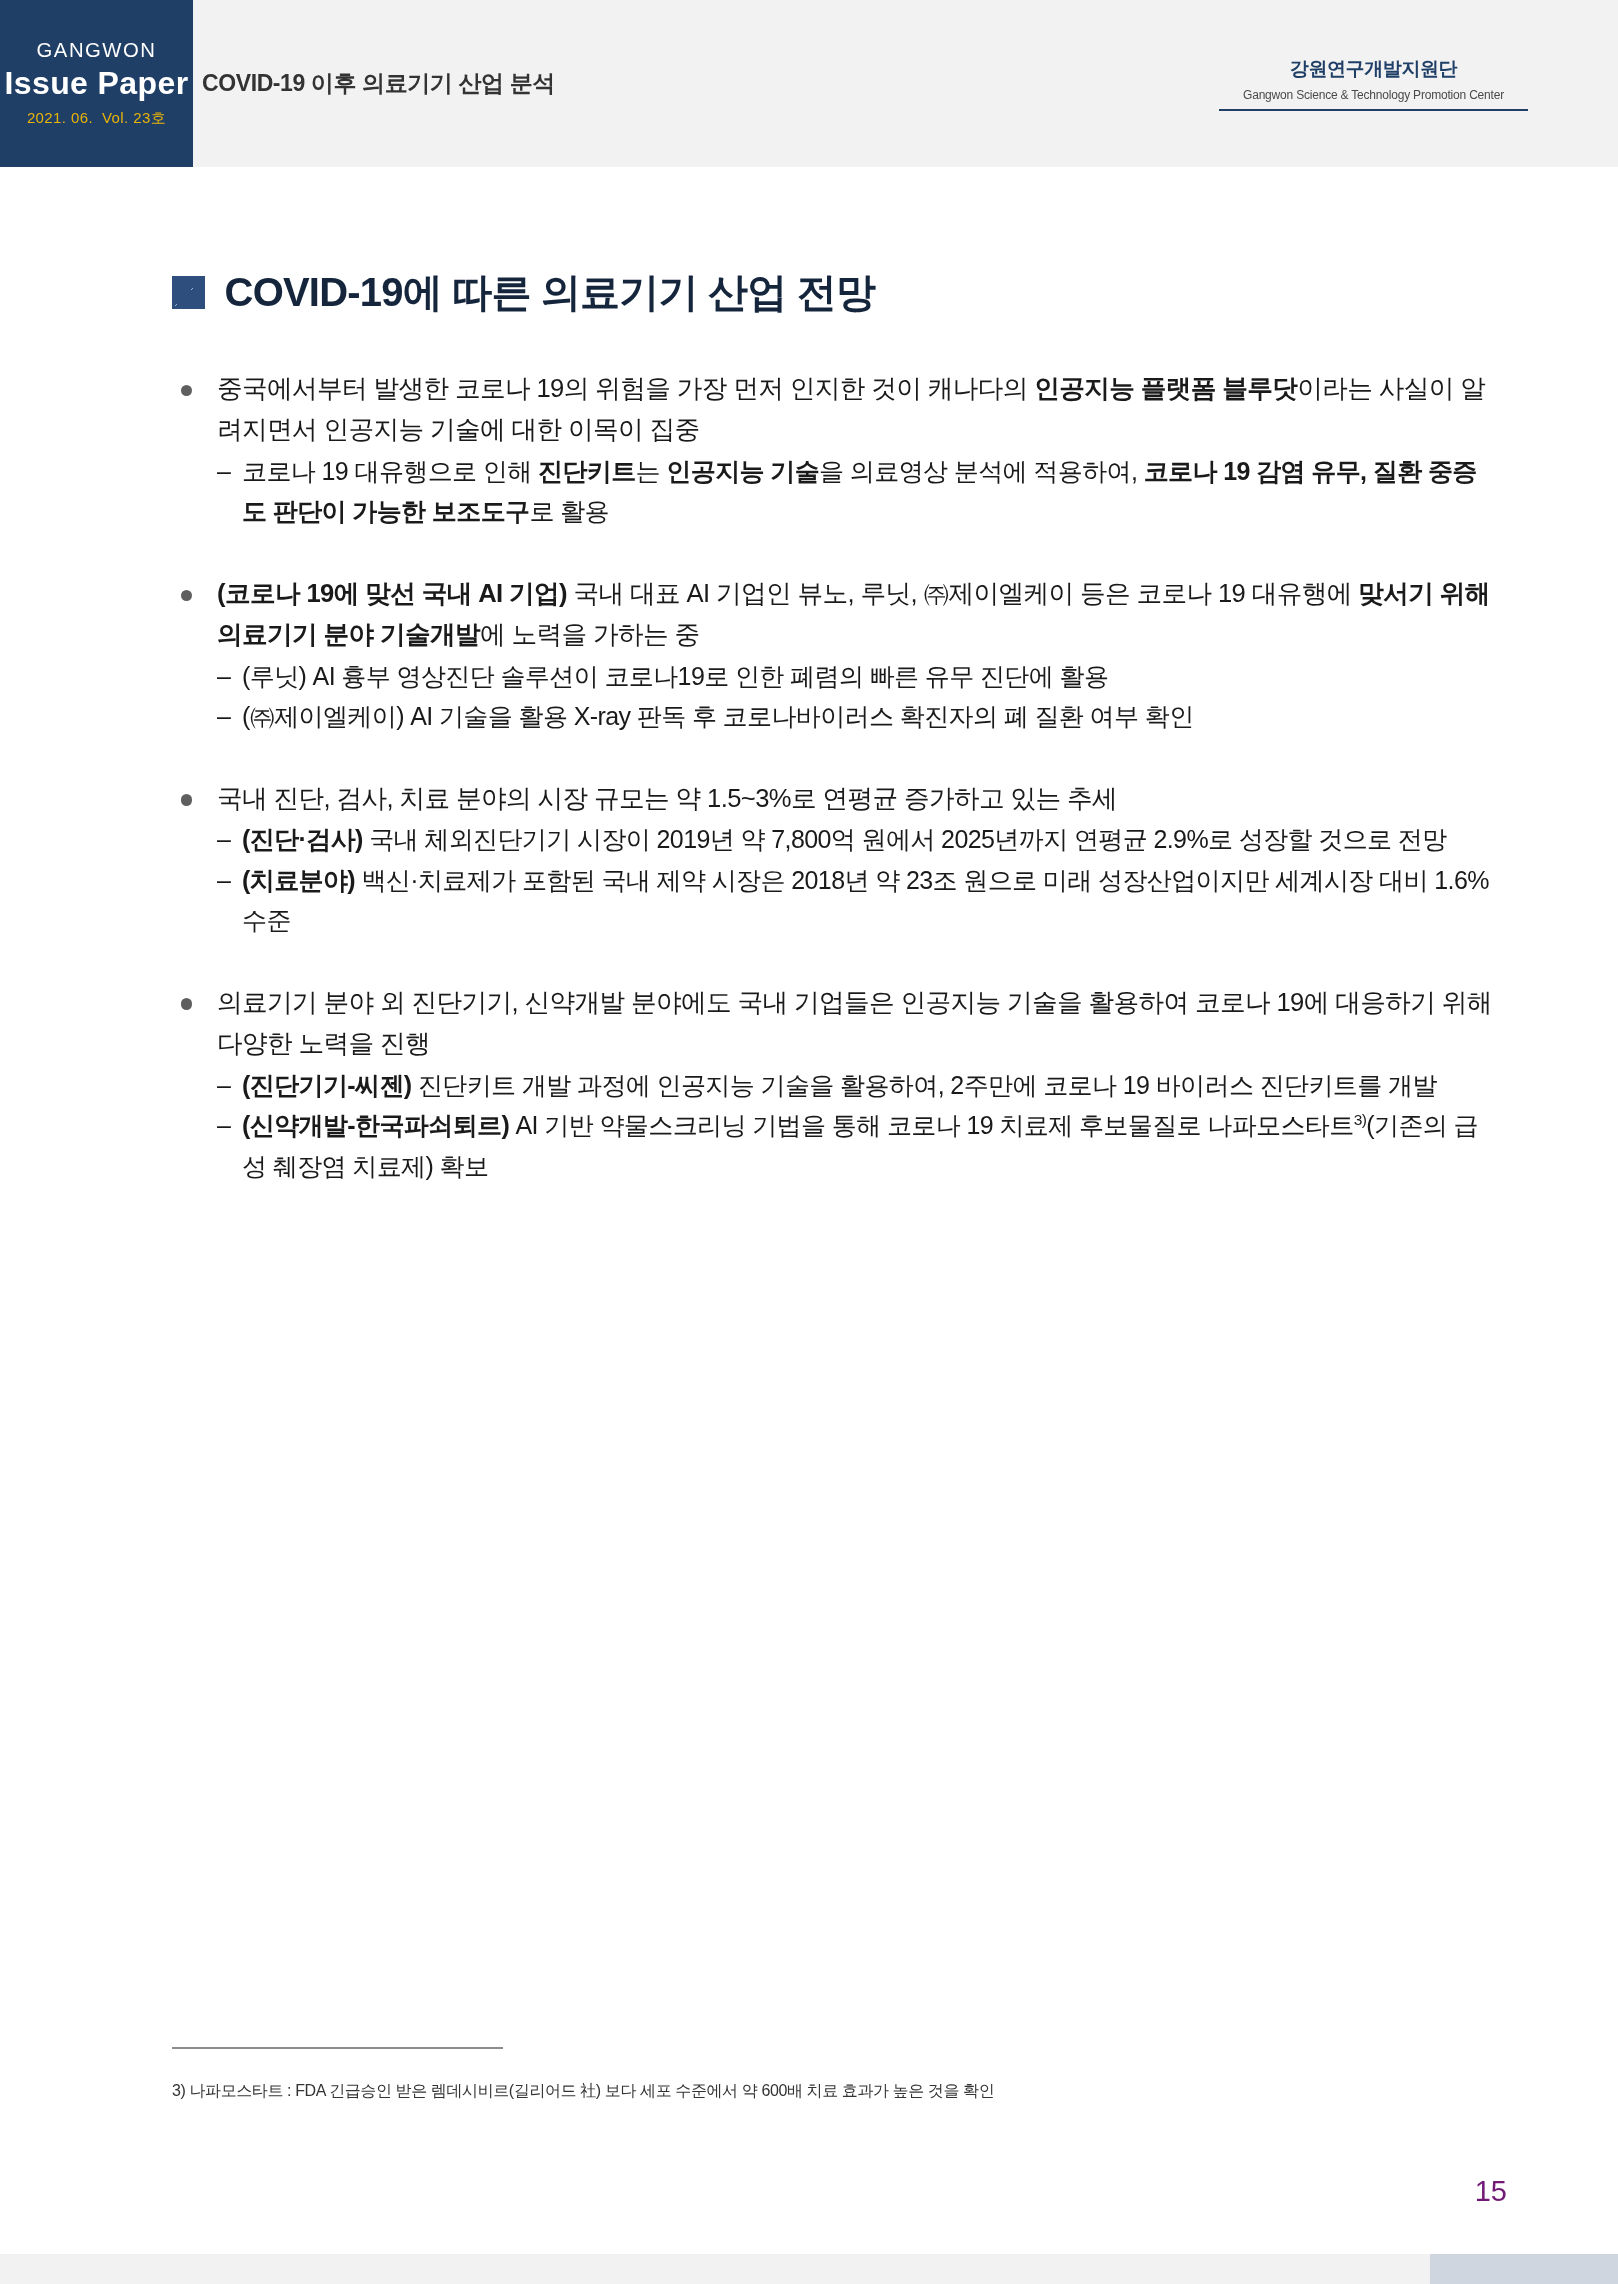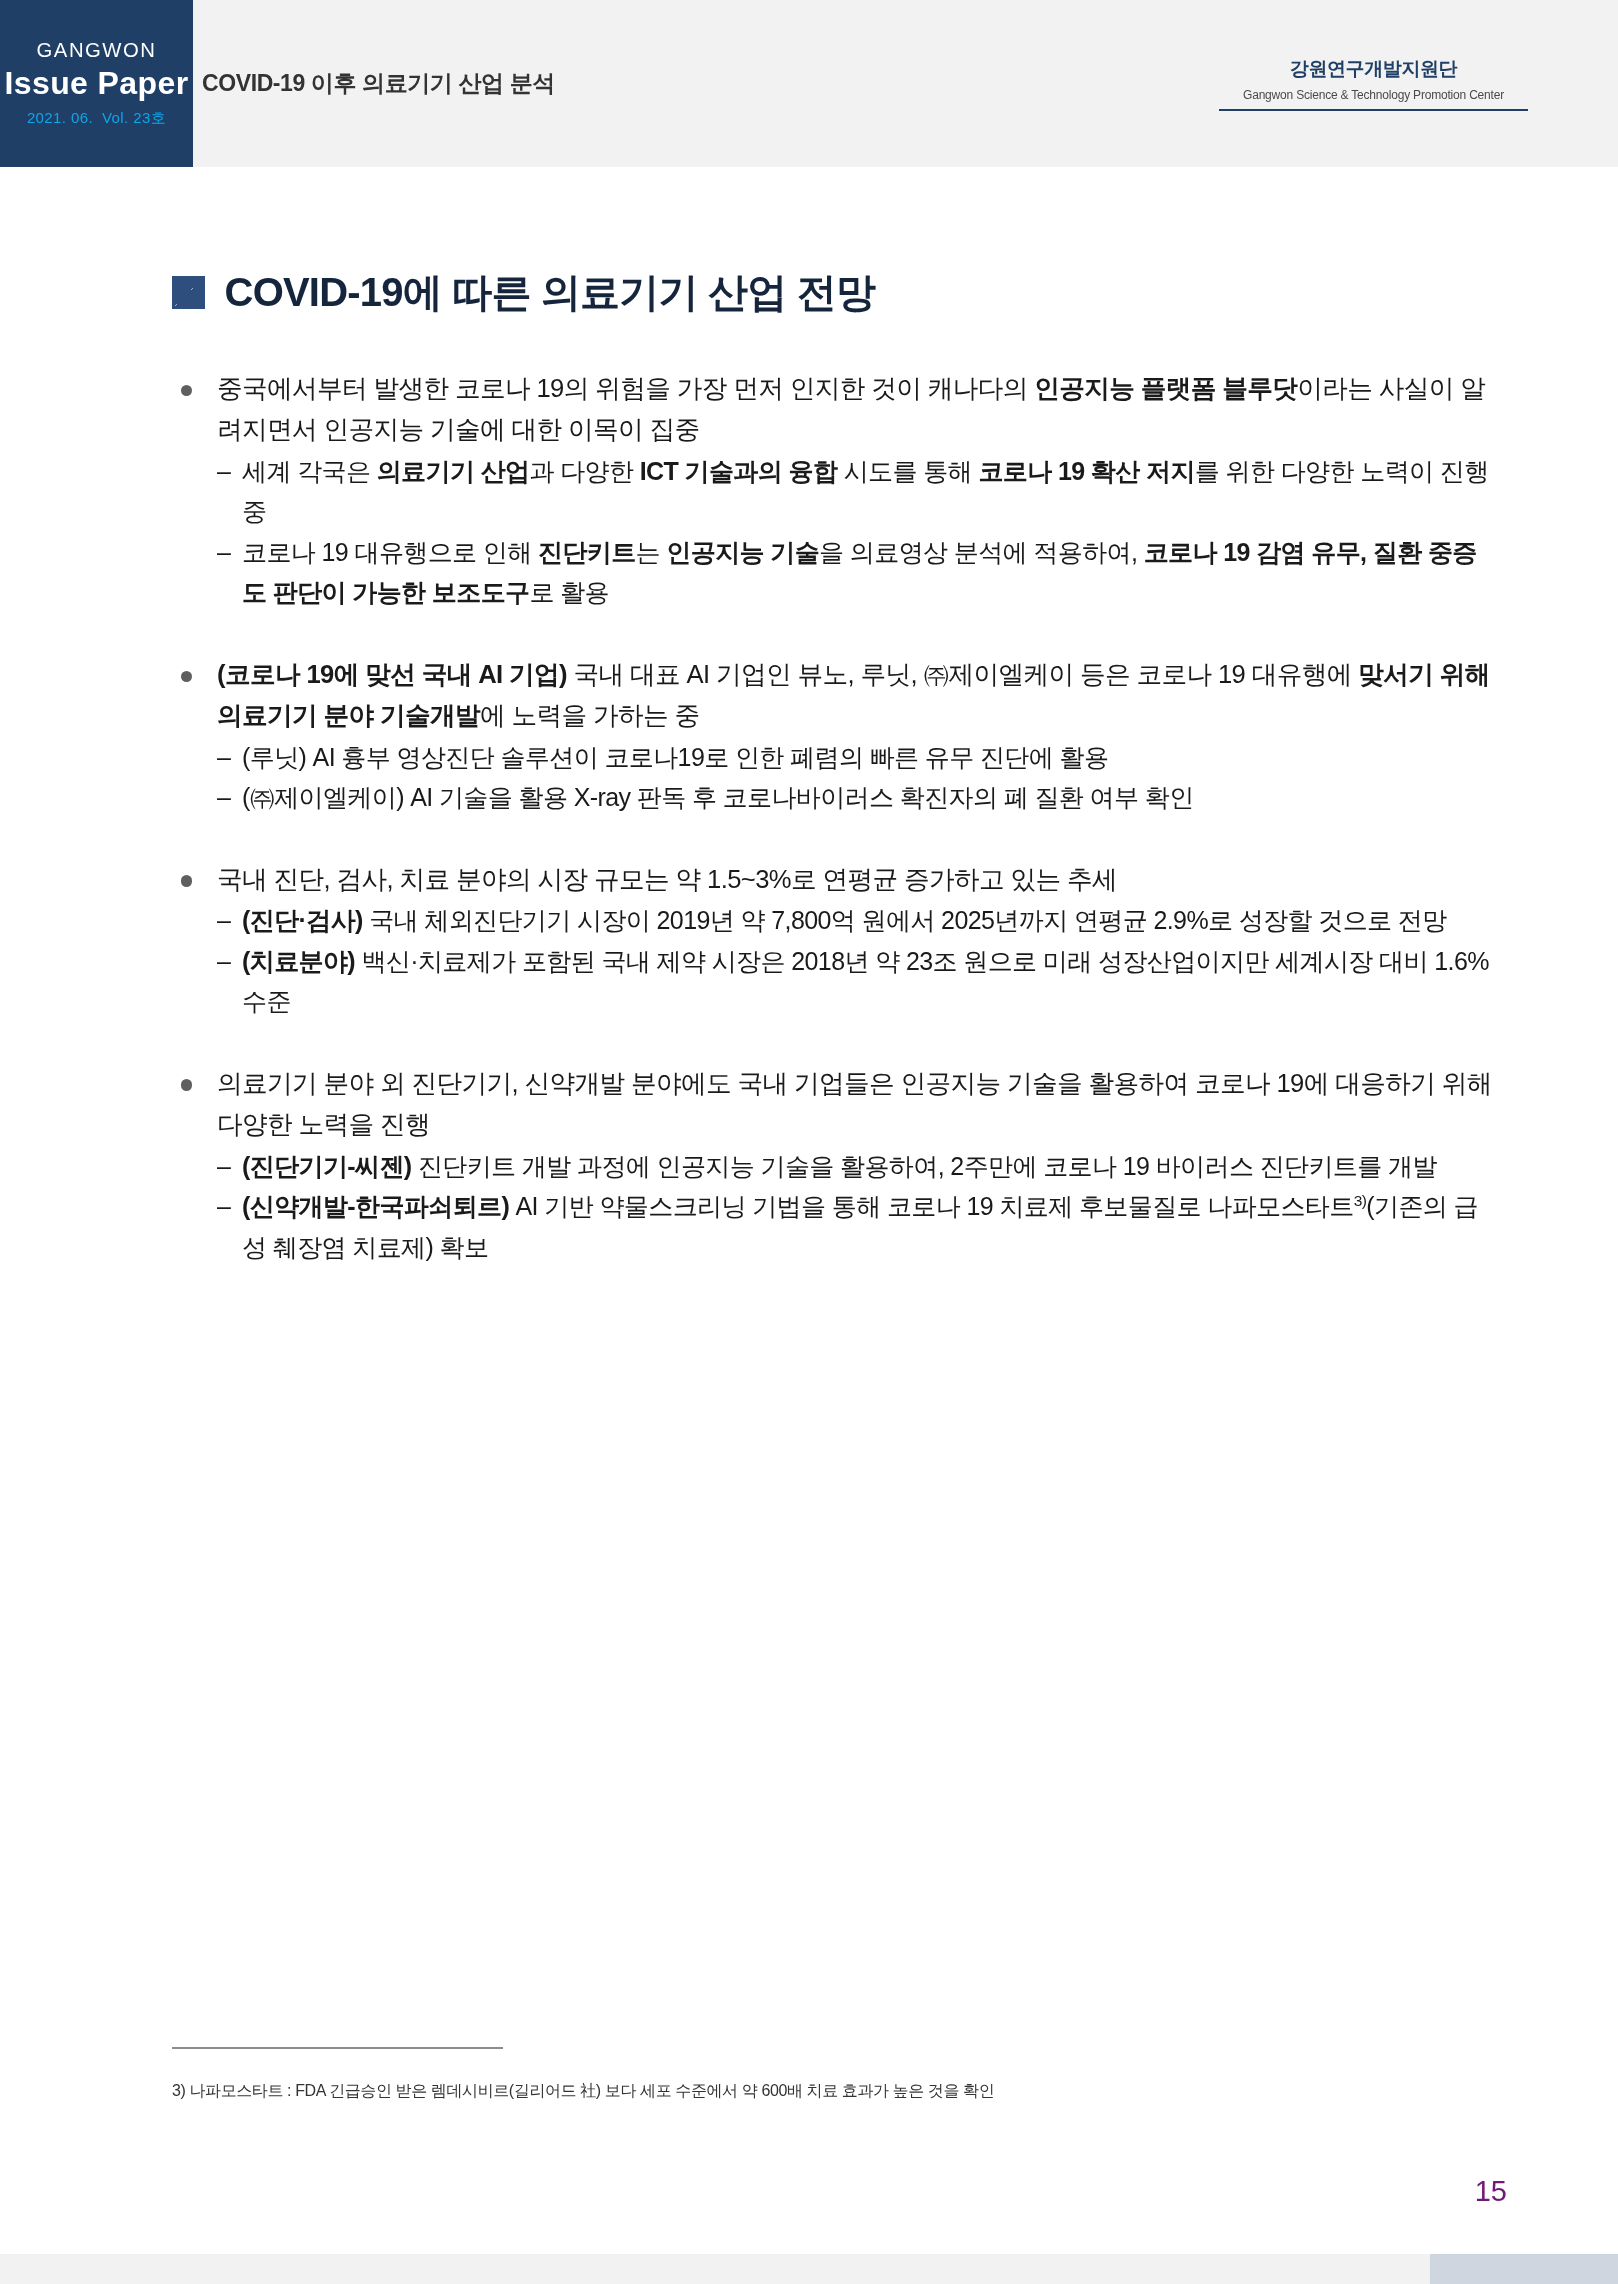--- a/index.html
+++ b/index.html
@@ -43,21 +43,21 @@
     margin-bottom: 3px;
   }
   .logo-line2 {
     font-size: 32px;
     font-weight: 700;
     letter-spacing: 0.4px;
     margin-bottom: 7.5px;
   }
   .logo-line3 {
     font-size: 15px;
-    color: #0ea5e9;
+    color: #eab308;
     letter-spacing: 0.4px;
   }
   .logo-line3 .vol {
     margin-left: 9px;
   }
   .header-title {
     position: absolute;
     left: 202px;
     top: 0;
     height: 167px;
@@ -244,21 +244,20 @@
 
   <div class="section-heading">
     <span class="heading-mark"></span>
     <span class="heading-text">COVID-19에 따른 의료기기 산업 전망</span>
   </div>
 
   <ul class="blocks">
 
     <li class="block">
       <div class="bullet-row">중국에서부터 발생한 코로나 19의 위험을 가장 먼저 인지한 것이 캐나다의 <b>인공지능 플랫폼 블루닷</b>이라는 사실이 알려지면서 인공지능 기술에 대한 이목이 집중</div>
-      <div class="dash-row">세계 각국은 <b>의료기기 산업</b>과 다양한 <b>ICT 기술과의 융합</b> 시도를 통해 <b>코로나 19 확산 저지</b>를 위한 다양한 노력이 진행 중</div>
       <div class="dash-row">코로나 19 대유행으로 인해 <b>진단키트</b>는 <b>인공지능 기술</b>을 의료영상 분석에 적용하여, <b>코로나 19 감염 유무, 질환 중증도 판단이 가능한 보조도구</b>로 활용</div>
     </li>
 
     <li class="block">
       <div class="bullet-row"><b>(코로나 19에 맞선 국내 AI 기업)</b> 국내 대표 AI 기업인 뷰노, 루닛, ㈜제이엘케이 등은 코로나 19 대유행에 <b>맞서기 위해 의료기기 분야 기술개발</b>에 노력을 가하는 중</div>
       <div class="dash-row">(루닛) AI 흉부 영상진단 솔루션이 코로나19로 인한 폐렴의 빠른 유무 진단에 활용</div>
       <div class="dash-row">(㈜제이엘케이) AI 기술을 활용 X-ray 판독 후 코로나바이러스 확진자의 폐 질환 여부 확인</div>
     </li>
 
     <li class="block">

